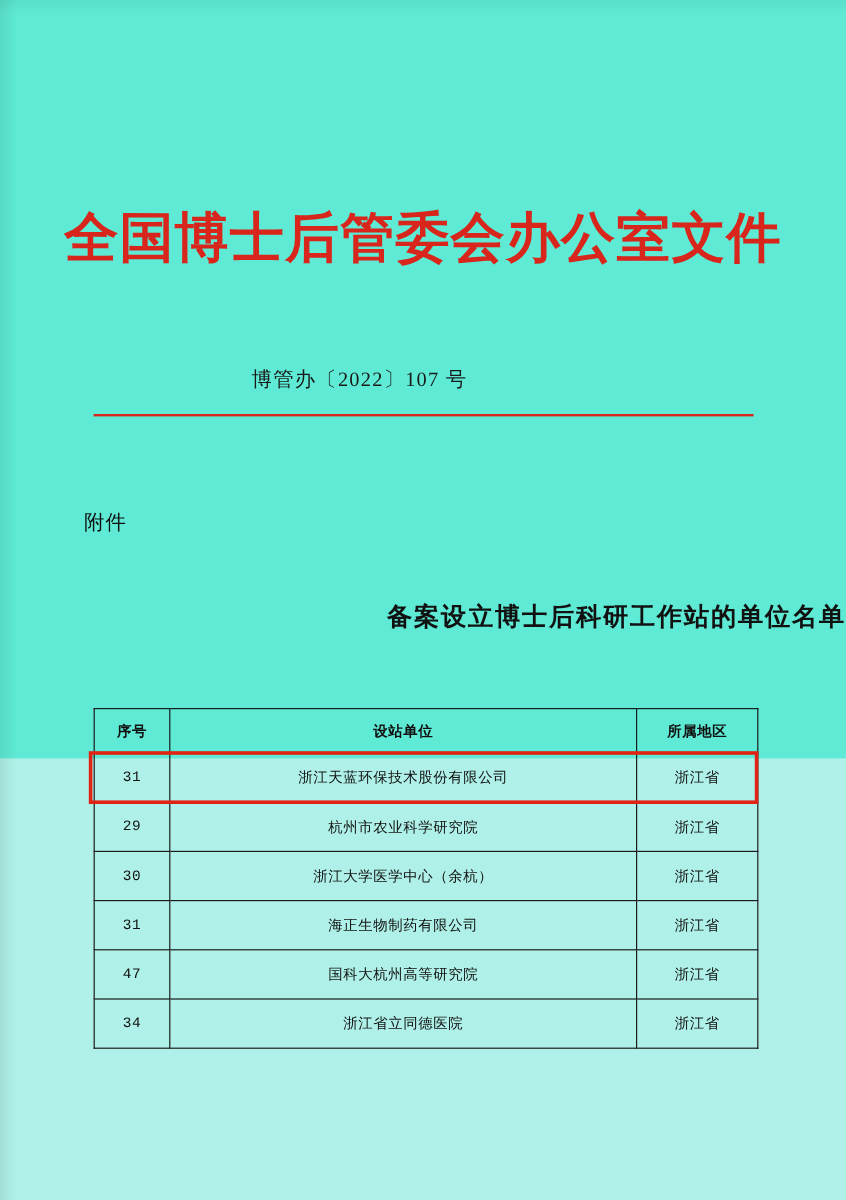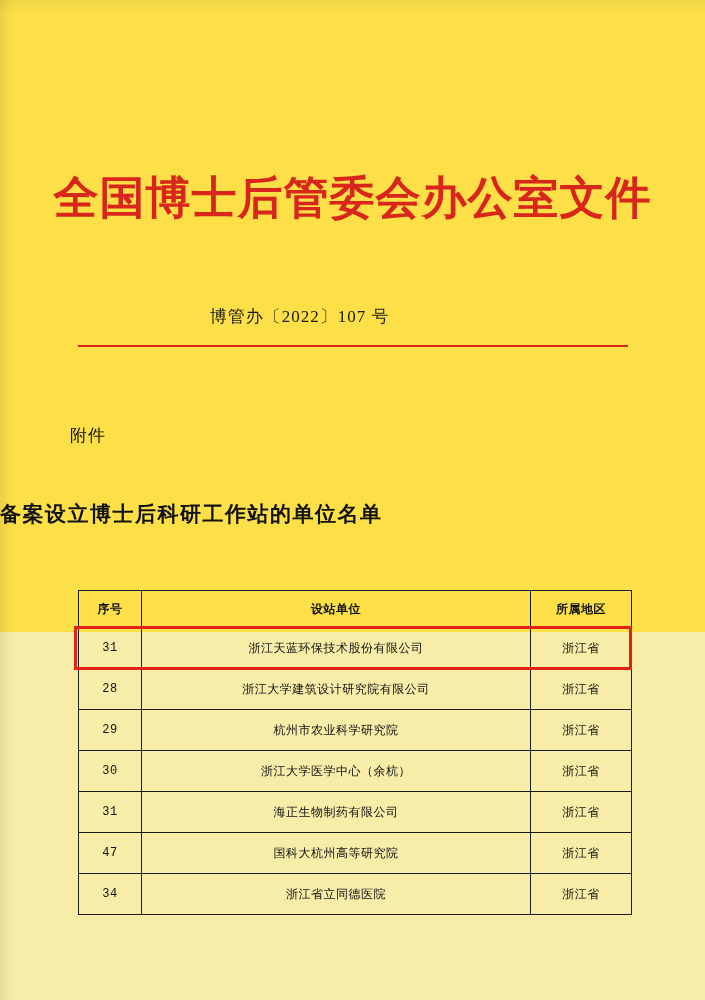--- a/index.html
+++ b/index.html
@@ -11,21 +11,21 @@
     height: 1000px;
     background: #ffffff;
     font-family: "Liberation Serif", serif;
     overflow: hidden;
     position: relative;
   }
   .page {
     position: relative;
     width: 705px;
     height: 1000px;
-    background: #fde047;
+    background: #5eead4;
   }
   
   .scan-tint {
     position: absolute;
     left: 0;
     top: 632px;
     width: 705px;
     height: 368px;
     background: #f2f5f8;
     opacity: 0.55;
@@ -68,21 +68,21 @@
     left: 70px;
     font-size: 17px;
     color: #111;
     letter-spacing: 1px;
   }
   .list-title {
     position: absolute;
     top: 500px;
     left: 0;
     width: 705px;
-    text-align: left;
+    text-align: right;
     font-size: 21px;
     font-weight: bold;
     color: #111;
     letter-spacing: 1.5px;
     font-family: "DejaVu Serif", serif;
   }
   table.name-table {
     position: absolute;
     top: 590px;
     left: 78px;
@@ -163,25 +163,20 @@
         <th class="col-region">所属地区</th>
       </tr>
     </thead>
     <tbody>
       <tr class="highlight">
         <td>31</td>
         <td>浙江天蓝环保技术股份有限公司</td>
         <td>浙江省</td>
       </tr>
       <tr>
-        <td>28</td>
-        <td>浙江大学建筑设计研究院有限公司</td>
-        <td>浙江省</td>
-      </tr>
-      <tr>
         <td>29</td>
         <td>杭州市农业科学研究院</td>
         <td>浙江省</td>
       </tr>
       <tr>
         <td>30</td>
         <td>浙江大学医学中心（余杭）</td>
         <td>浙江省</td>
       </tr>
       <tr>

